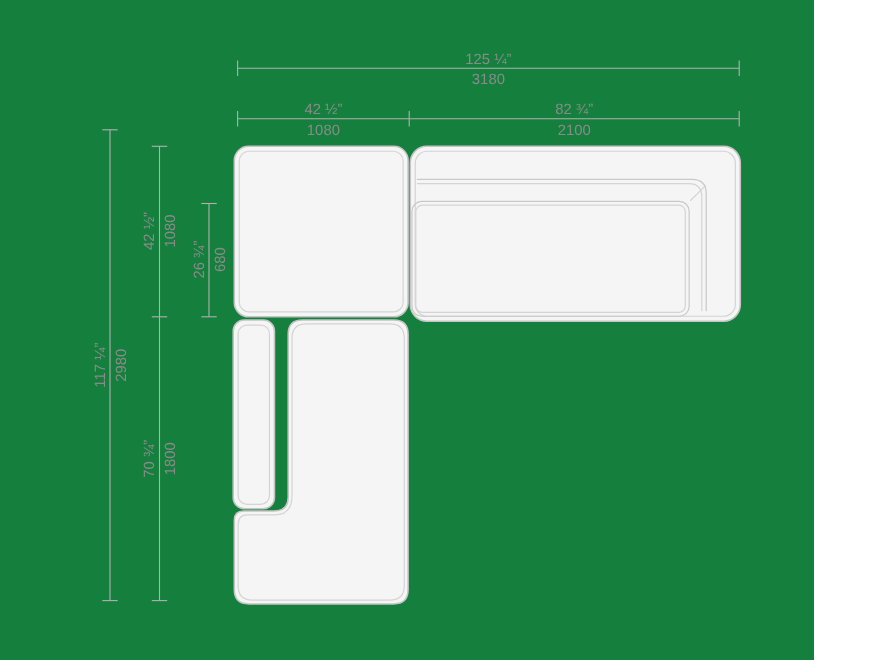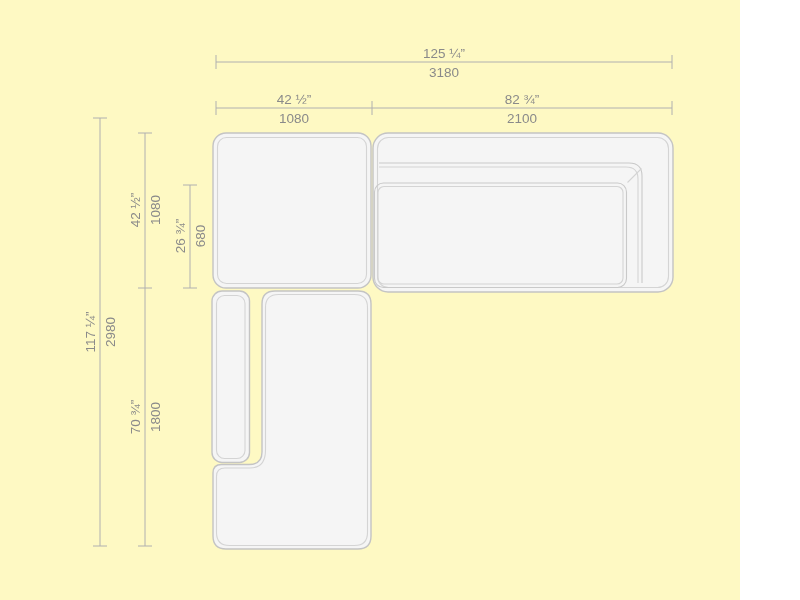--- a/index.html
+++ b/index.html
@@ -1,19 +1,19 @@
 <!DOCTYPE html>
 <html><head>
 <meta charset="utf-8">
 <style>
   html,body{margin:0;padding:0;}
   .stage{
     position:relative;
     width:740px;height:600px;
-    background:#fef9c3;
+    background:#15803d;
     font-family:"Liberation Sans","DejaVu Sans",sans-serif;
     overflow:hidden;
   }
   svg{display:block;}
   .outer{fill:#f5f5f5;stroke:#c4c4c4;stroke-width:1.4;}
   .inner{fill:none;stroke:#d4d4d4;stroke-width:1.1;}
   .seam{fill:none;stroke:#c9c9c9;stroke-width:1.1;}
   .dim{stroke:#b0b0b0;stroke-width:1;fill:none;}
   .lbl{
     font-family:"Liberation Sans","DejaVu Sans",sans-serif;

